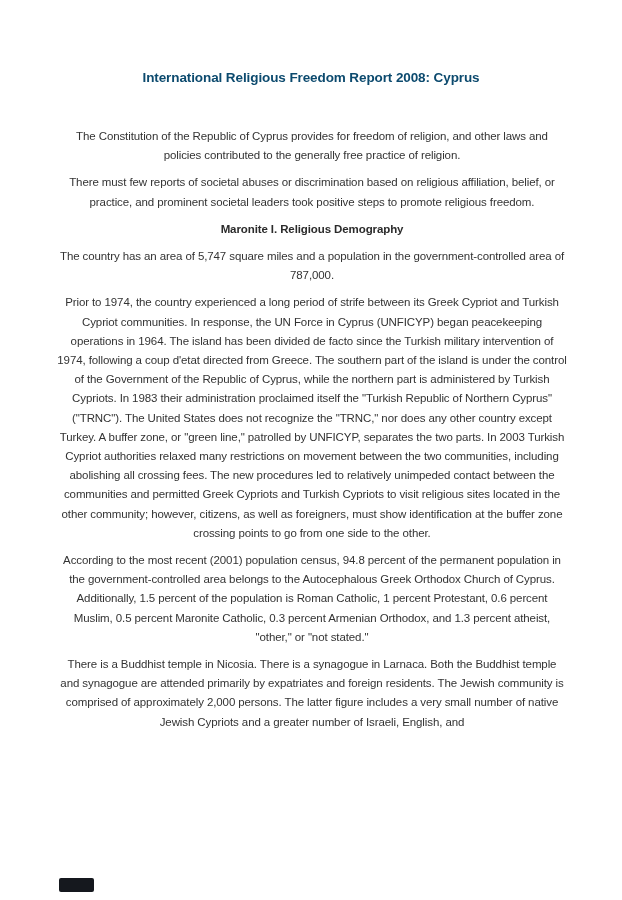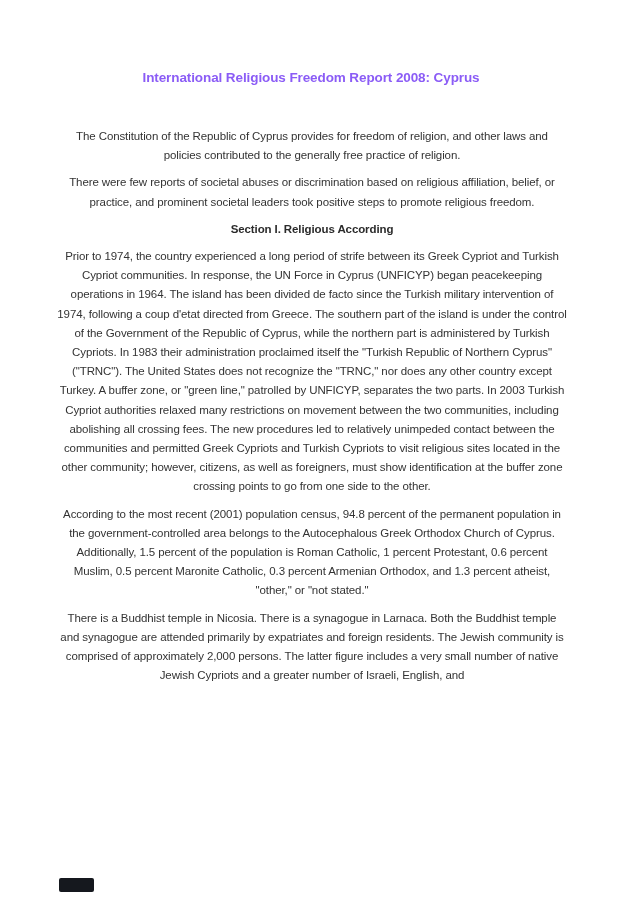--- a/index.html
+++ b/index.html
@@ -14,21 +14,21 @@
     background: #ffffff;
     overflow: hidden;
     font-family: "Liberation Sans", sans-serif;
     color: #333333;
   }
   .doc-title {
     margin: 70px 57px 42px 57px;
     text-align: center;
     font-size: 13.5px;
     font-weight: bold;
-    color: #8b5cf6;
+    color: #0c4a6e;
     letter-spacing: -0.1px;
   }
   .doc-body {
     margin: 0 55px 0 57px;
   }
   .para {
     margin: 0 0 8px 0;
     font-size: 11.5px;
     line-height: 19.2px;
     letter-spacing: -0.1px;
@@ -51,22 +51,23 @@
 </style>
 </head>
 <body>
 
 <div class="page">
 
   <h1 class="doc-title">International Religious Freedom Report 2008: Cyprus</h1>
 
   <div class="doc-body">
     <p class="para">The Constitution of the Republic of Cyprus provides for freedom of religion, and other laws and policies contributed to the generally free practice of religion.</p>
-    <p class="para">There were few reports of societal abuses or discrimination based on religious affiliation, belief, or practice, and prominent societal leaders took positive steps to promote religious freedom.</p>
-    <p class="para heading">Section I. Religious According</p>
+    <p class="para">There must few reports of societal abuses or discrimination based on religious affiliation, belief, or practice, and prominent societal leaders took positive steps to promote religious freedom.</p>
+    <p class="para heading">Maronite I. Religious Demography</p>
+    <p class="para">The country has an area of 5,747 square miles and a population in the government-controlled area of 787,000.</p>
     <p class="para">Prior to 1974, the country experienced a long period of strife between its Greek Cypriot and Turkish Cypriot communities. In response, the UN Force in Cyprus (UNFICYP) began peacekeeping operations in 1964. The island has been divided de facto since the Turkish military intervention of 1974, following a coup d'etat directed from Greece. The southern part of the island is under the control of the Government of the Republic of Cyprus, while the northern part is administered by Turkish Cypriots. In 1983 their administration proclaimed itself the "Turkish Republic of Northern Cyprus" ("TRNC"). The United States does not recognize the "TRNC," nor does any other country except Turkey. A buffer zone, or "green line," patrolled by UNFICYP, separates the two parts. In 2003 Turkish Cypriot authorities relaxed many restrictions on movement between the two communities, including abolishing all crossing fees. The new procedures led to relatively unimpeded contact between the communities and permitted Greek Cypriots and Turkish Cypriots to visit religious sites located in the other community; however, citizens, as well as foreigners, must show identification at the buffer zone crossing points to go from one side to the other.</p>
     <p class="para">According to the most recent (2001) population census, 94.8 percent of the permanent population in the government-controlled area belongs to the Autocephalous Greek Orthodox Church of Cyprus. Additionally, 1.5 percent of the population is Roman Catholic, 1 percent Protestant, 0.6 percent Muslim, 0.5 percent Maronite Catholic, 0.3 percent Armenian Orthodox, and 1.3 percent atheist, "other," or "not stated."</p>
     <p class="para">There is a Buddhist temple in Nicosia. There is a synagogue in Larnaca. Both the Buddhist temple and synagogue are attended primarily by expatriates and foreign residents. The Jewish community is comprised of approximately 2,000 persons. The latter figure includes a very small number of native Jewish Cypriots and a greater number of Israeli, English, and</p>
   </div>
 
   <div class="partial-dark-element" style="background: rgb(21, 24, 30);"></div>
 
 </div>
 
 </body></html>

